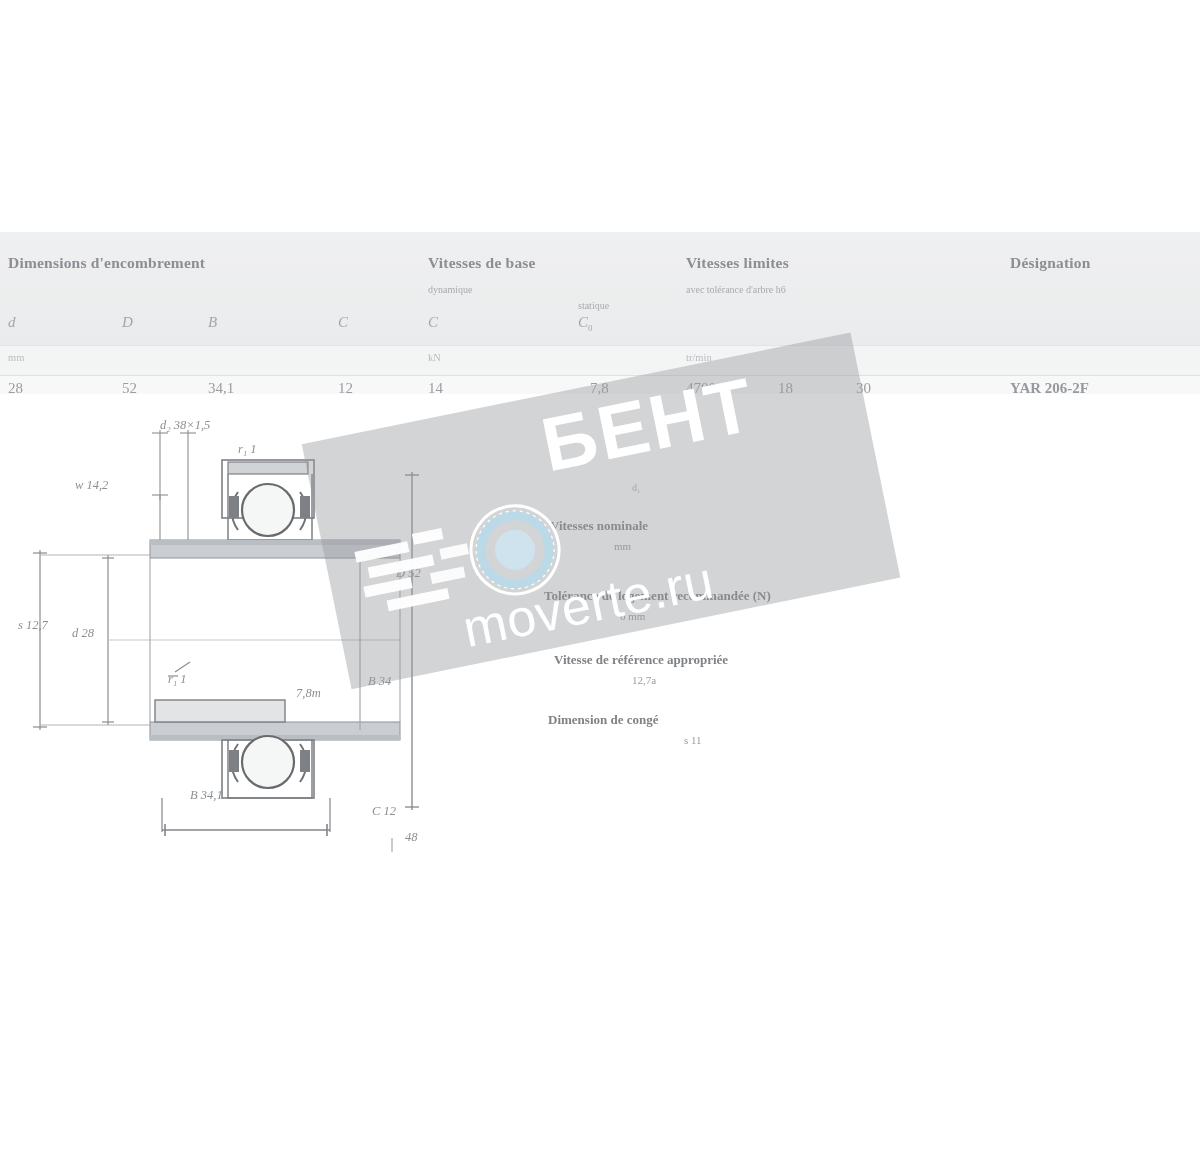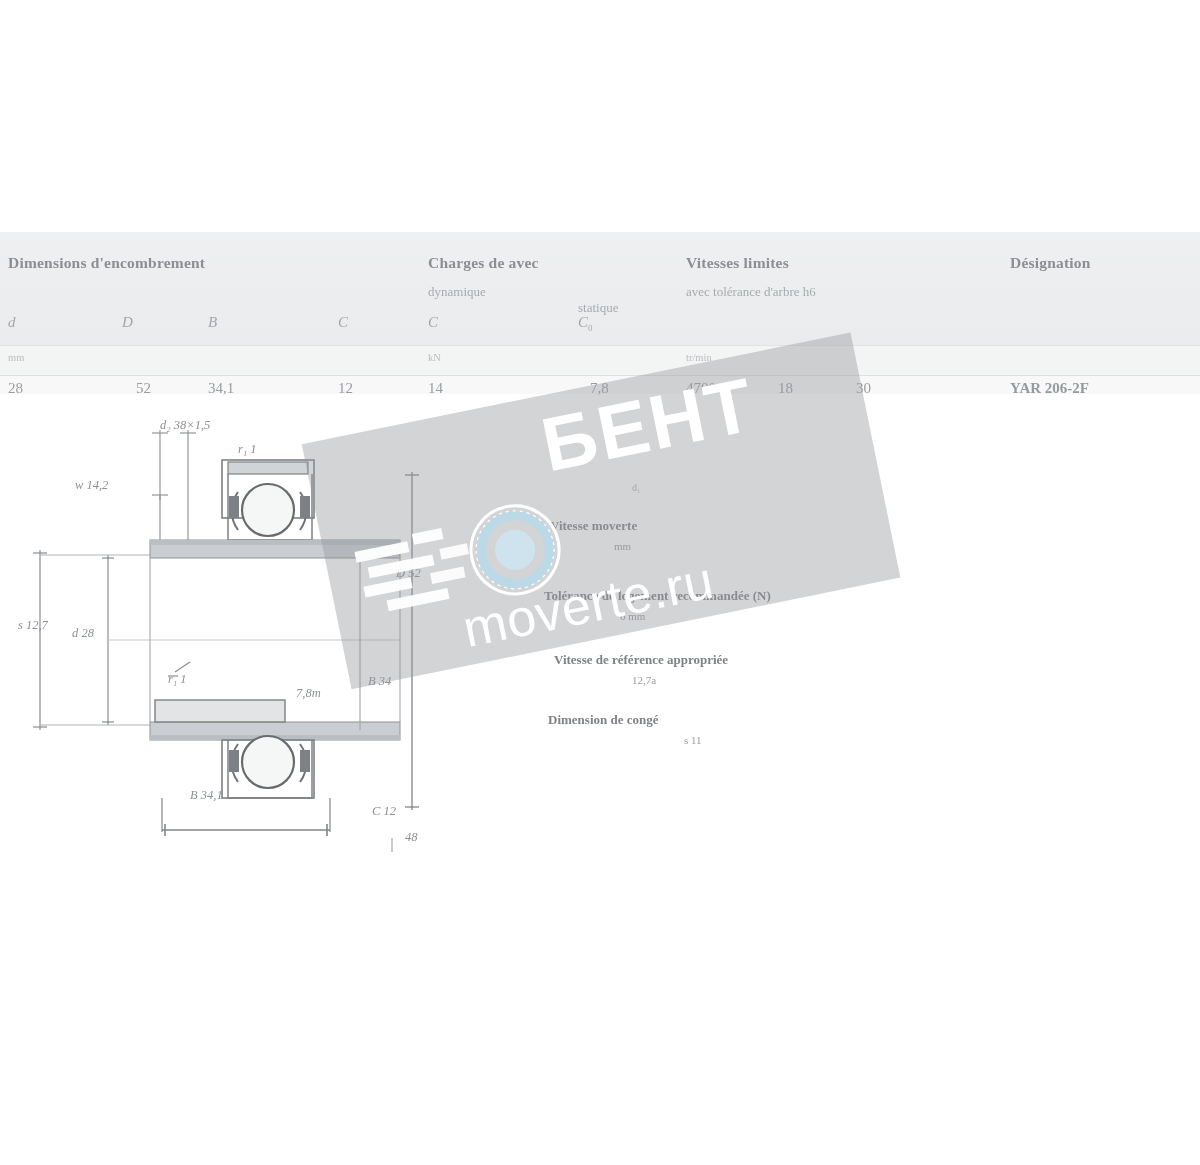--- a/index.html
+++ b/index.html
@@ -19,21 +19,21 @@
   #band-mid{top:114px;height:30px;background:#f7f8f8;}
   #band-bot{top:144px;height:18px;background:#fdfdfd;}
 
   .rule{position:absolute;left:0;width:1200px;height:1px;background:#e3e5e7;}
 
   .hdr-group{
     position:absolute;font-weight:bold;font-size:15.5px;letter-spacing:.2px;
     color:#7e8288;white-space:nowrap;
   }
   .hdr-sub{
-    position:absolute;font-size:13px;color:#9fa3a8;white-space:nowrap;
+    position:absolute;font-size:10px;color:#9fa3a8;white-space:nowrap;
   }
   .sym{
     position:absolute;font-size:15px;font-style:italic;color:#9a9ea3;white-space:nowrap;
   }
   .sym sub{font-size:9px;font-style:normal;}
   .unit{
     position:absolute;font-size:10.5px;color:#b4b8bc;white-space:nowrap;
   }
   .val{
     position:absolute;font-size:15px;color:#8f9398;white-space:nowrap;
@@ -93,41 +93,41 @@
   <div id="table-area">
 
     <div class="tbl-band" id="band-top"></div>
     <div class="tbl-band" id="band-mid"></div>
     <div class="tbl-band" id="band-bot"></div>
 
     <div class="rule" style="top:113px;"></div>
     <div class="rule" style="top:143px;background:#dfe1e3;"></div>
 
     <div class="hdr-group" style="left:8px;top:22px;">Dimensions d'encombrement</div>
-    <div class="hdr-group" style="left:428px;top:22px;">Charges de avec</div>
+    <div class="hdr-group" style="left:428px;top:22px;">Vitesses de base</div>
     <div class="hdr-group" style="left:686px;top:22px;">Vitesses limites</div>
     <div class="hdr-group" style="left:1010px;top:22px;">Désignation</div>
 
     <div class="hdr-sub" style="left:428px;top:52px;">dynamique</div>
     <div class="hdr-sub" style="left:578px;top:68px;">statique</div>
     <div class="hdr-sub" style="left:686px;top:52px;">avec tolérance d'arbre h6</div>
 
     <div class="sym" style="left:8px;top:82px;">d</div>
     <div class="sym" style="left:122px;top:82px;">D</div>
     <div class="sym" style="left:208px;top:82px;">B</div>
     <div class="sym" style="left:338px;top:82px;">C</div>
     <div class="sym" style="left:428px;top:82px;">C</div>
     <div class="sym" style="left:578px;top:82px;text-align:right;">C<sub>0</sub></div>
 
     <div class="unit" style="left:8px;top:120px;">mm</div>
     <div class="unit" style="left:428px;top:120px;">kN</div>
     <div class="unit" style="left:686px;top:120px;">tr/min</div>
 
     <div class="val" style="left:8px;top:148px;">28</div>
-    <div class="val" style="left:136px;top:148px;">52</div>
+    <div class="val" style="left:122px;top:148px;">52</div>
     <div class="val" style="left:208px;top:148px;">34,1</div>
     <div class="val" style="left:338px;top:148px;">12</div>
     <div class="val" style="left:428px;top:148px;">14</div>
     <div class="val" style="left:578px;top:148px;margin-left:12px;">7,8</div>
     <div class="val" style="left:686px;top:148px;">4700</div>
     <div class="val" style="left:778px;top:148px;">18</div>
     <div class="val" style="left:856px;top:148px;">30</div>
 
     <div class="desig-val" style="left:1010px;top:148px;">YAR 206-2F</div>
   </div>
@@ -216,21 +216,21 @@
     <div class="dlabel" style="left:396px;top:166px;">D 52</div>
     <div class="dlabel" style="left:368px;top:274px;">B 34</div>
     <div class="dlabel" style="left:190px;top:388px;">B 34,1</div>
     <div class="dlabel" style="left:372px;top:404px;">C 12</div>
     <div class="dlabel" style="left:405px;top:430px;">48</div>
   </div>
 
   <div id="notes">
     <div class="note-top" style="left:96px;top:12px;">d₁</div>
 
-    <div class="note-ttl" style="left:14px;top:48px;">Vitesse moverte</div>
+    <div class="note-ttl" style="left:14px;top:48px;">Vitesses nominale</div>
     <div class="note-val" style="left:78px;top:70px;">mm</div>
 
     <div class="note-ttl" style="left:8px;top:118px;">Tolérance de logement recommandée (N)</div>
     <div class="note-val" style="left:84px;top:140px;">6 mm</div>
 
     <div class="note-ttl" style="left:18px;top:182px;">Vitesse de référence appropriée</div>
     <div class="note-val" style="left:96px;top:204px;">12,7a</div>
 
     <div class="note-ttl" style="left:12px;top:242px;">Dimension de congé</div>
     <div class="note-val" style="left:104px;top:264px;margin-left:44px;">s 11</div>

